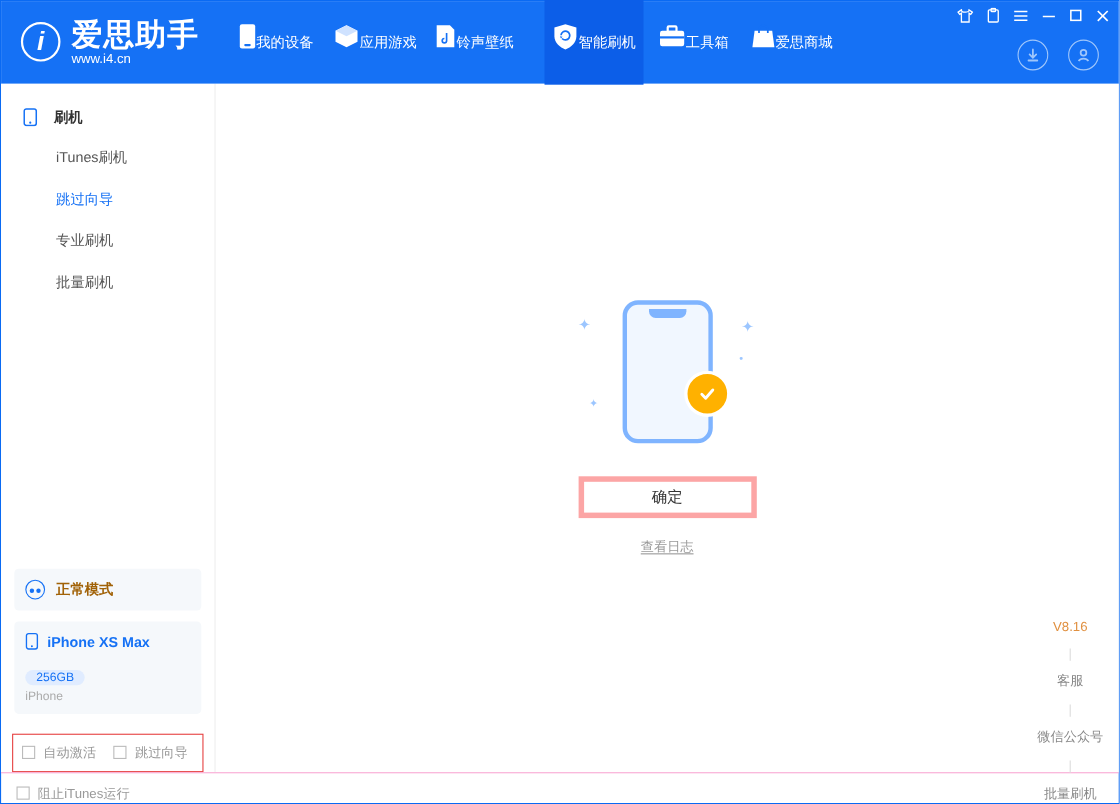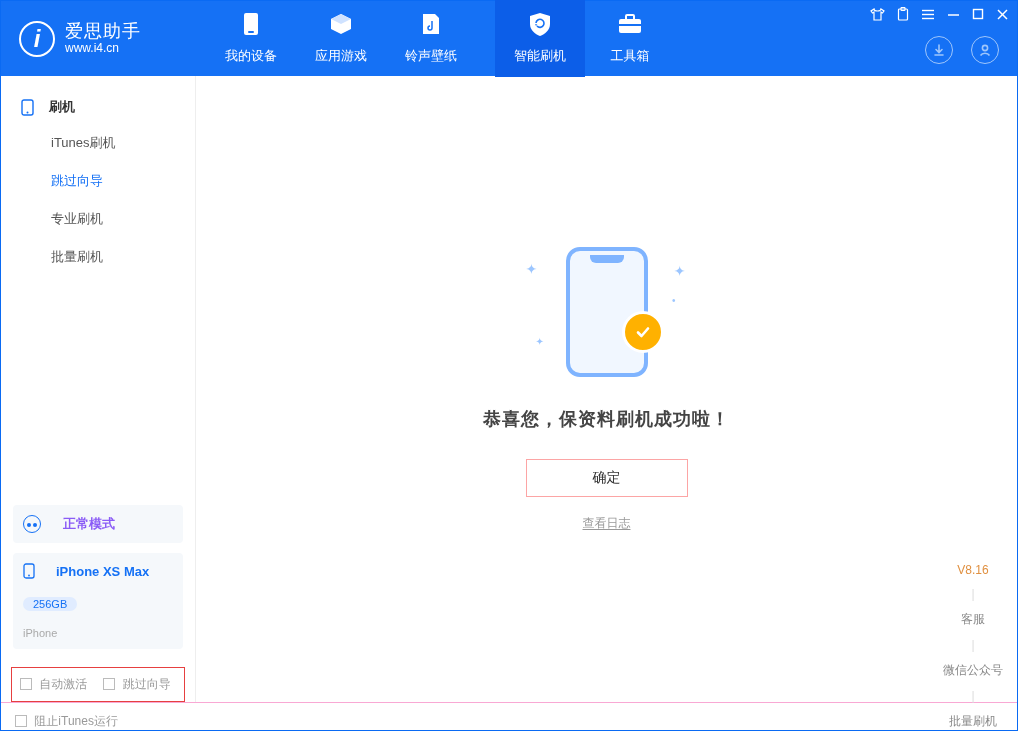--- a/index.html
+++ b/index.html
@@ -15,25 +15,25 @@
 .logo {
   width: 205px; display: flex; align-items: center; padding-left: 18px;
 }
 .logo-mark {
   width: 36px; height: 36px; border: 2.5px solid #fff; border-radius: 50%;
   display: flex; align-items: center; justify-content: center;
   font-weight: bold; font-size: 24px; margin-right: 10px;
   font-style: italic;
 }
 .logo-text { line-height: 1.1; }
-.logo-text .cn { font-size: 18px; font-weight: 400; letter-spacing: 1px; }
+.logo-text .cn { font-size: 28px; font-weight: 700; letter-spacing: 1px; }
 .logo-text .en { font-size: 12px; }
 .main-tabs { display: flex; }
 .main-tab {
-  width: 90px; height: 77px; display: flex; flex-direction: column;
+  width: 90px; height: 77px; display: flex; flex-direction: row;
   align-items: center; justify-content: center; font-size: 13px;
   cursor: pointer; color: #fff;
 }
 .main-tab.active { background: #0c5ee8; margin-left: 19px; }
 .main-tab svg, .main-tab .iconbox { height: 28px; margin-bottom: 6px; display:flex; align-items:center; justify-content:center; }
 .win-controls {
   position: absolute; right: 8px; top: 6px; display: flex; gap: 12px;
   align-items: center; color: #fff; font-size: 15px;
 }
 .win-controls span { cursor: pointer; display:inline-flex; align-items:center; }
@@ -44,50 +44,50 @@
   width: 28px; height: 28px; border: 1.8px solid #9fc6fb; border-radius: 50%;
   display: flex; align-items: center; justify-content: center; cursor: pointer;
 }
 .body { flex: 1; display: flex; background: #fff; min-height: 0; }
 .sidebar {
   width: 195px; border-right: 1px solid #eee; display: flex; flex-direction: column;
   font-size: 13px; color: #555;
 }
 .side-group { padding-top: 16px; }
 .side-group-title {
-  display: flex; align-items: flex-end; font-weight: bold; color: #333;
+  display: flex; align-items: flex-start; font-weight: bold; color: #333;
   padding: 6px 18px 8px 20px;
 }
 .side-group-title .gicon { width: 18px; margin-right: 10px; display:inline-flex; }
 .side-item {
   padding: 10px 0 10px 50px; cursor: pointer; color: #555;
 }
 .side-item.active { color: #1571f5; }
 .side-spacer { flex: 1; }
 .device-cards { padding: 10px 12px 0 12px; }
 .card {
   background: #f5f8fb; border-radius: 4px; padding: 10px 10px; margin-bottom: 10px;
 }
-.card.mode { display: flex; align-items: flex-start; color: #8b5cf6; font-weight: bold; font-size: 13px; gap: 12px; }
+.card.mode { display: flex; align-items: flex-start; color: #a16207; font-weight: bold; font-size: 13px; }
 .mode-icon {
   width: 18px; height: 18px; border: 1.5px solid #1571f5; border-radius: 50%;
   margin-right: 10px; position: relative;
 }
 .mode-icon::before, .mode-icon::after {
   content: ""; position: absolute; width: 4px; height: 4px; background: #1571f5;
   border-radius: 50%;
 }
 .mode-icon::before { left: 3px; top: 7px; }
 .mode-icon::after { right: 3px; top: 7px; }
-.device-name { color: #1571f5; font-weight: bold; font-size: 13px; display:flex; align-items:center;gap:13px; }
+.device-name { color: #1571f5; font-weight: bold; font-size: 13px; display:flex; align-items:center; }
 .storage-badge {
   display: inline-block; background: #e0ecff; color: #1571f5; border-radius: 10px;
   font-size: 11px; padding: 1px 10px; margin-top: 18px;
 }
-.device-type { color: #aaa; font-size: 11px; margin-top: 16px; }
+.device-type { color: #aaa; font-size: 11px; margin-top: 4px; }
 .highlighted-options {
   border: 1.5px solid #e64040; padding: 8px 8px; margin: 8px 10px 0 10px;
   display: flex; align-items: center; gap: 16px; color: #999; font-size: 12px;
 }
 .checkboxish {
   width: 12px; height: 12px; border: 1px solid #bbb; display: inline-block;
   margin-right: 4px; vertical-align: -2px;
 }
 .content {
   flex: 1; display: flex; flex-direction: column; align-items: center; justify-content: center;
@@ -104,21 +104,21 @@
 .badge-check {
   position: absolute; right: 38px; bottom: 24px; width: 42px; height: 42px;
   background: #ffb100; border-radius: 50%; border:3px solid #fff;
   display: flex; align-items: center; justify-content: center;
 }
 .sparkle { position:absolute; font-size:14px; color:#9cc6ff; }
 .sp1 { left:14px; top:14px; } .sp2 { right:16px; top:16px; }
 .sp3 { left:24px; bottom:30px; font-size:10px; } .sp4 { right:26px; top:48px; font-size:10px; }
 .success-text { font-size: 18px; color: #444; font-weight: 600; margin-bottom: 28px; letter-spacing:1px;}
 .ok-button {
-  width: 162px; height: 38px; border: 1px solid #fca5a5; background: #fff;
+  width: 162px; height: 38px; border: 5px solid #fca5a5; background: #fff;
   font-size: 14px; color: #333; cursor: pointer; margin-bottom: 18px;
 }
 .view-log { font-size: 12px; color: #999; cursor: pointer; text-decoration: underline; text-underline-offset:2px;}
 .footer {
   height: 28px; border-top: 1px solid #f9a8d4; display: flex; align-items: flex-end;
   font-size: 12px; color: #999; padding: 0 14px;
 }
 .footer .fb-left { display: flex; align-items: center; }
 .footer .fb-right { margin-left: auto; display: flex; align-items: center; gap: 10px; flex-direction: column; }
 .divider { color: #ddd; }
@@ -179,20 +179,29 @@
       </div>
       <div class="main-tab">
         <span class="iconbox">
           <svg width="26" height="22" viewBox="0 0 26 22">
               <rect x="2" y="6" width="22" height="14" rx="2" fill="#fff"></rect>
               <rect x="9" y="2" width="8" height="5" rx="1" fill="none" stroke="#fff" stroke-width="2"></rect>
               <rect x="2" y="11" width="22" height="2" fill="#1571f5"></rect>
             </svg>
         </span>
         <span>工具箱</span>
+      </div>
+      <div class="main-tab">
+        <span class="iconbox">
+          <svg width="22" height="24" viewBox="0 0 22 24">
+              <path d="M3 7 H19 L21 22 H1 Z" fill="#fff"></path>
+              <path d="M7 9 V6 a4 4 0 0 1 8 0 V9" stroke="#1571f5" stroke-width="1.6" fill="none"></path>
+            </svg>
+        </span>
+        <span>爱思商城</span>
       </div>
     </div>
 
     <div class="win-controls">
       <span>
           <svg width="15" height="13" viewBox="0 0 15 13">
             <path d="M4 1 L1 3 L2.5 5 L4 4 V12 H11 V4 L12.5 5 L14 3 L11 1 C11 2.2 9.5 3 7.5 3 C5.5 3 4 2.2 4 1 Z" fill="none" stroke="#fff" stroke-width="1.2"></path>
           </svg>
         </span>
       <span>
@@ -303,21 +312,20 @@
         <span class="sparkle sp4">•</span>
         <div class="phone">
           <div class="phone-notch"></div>
         </div>
         <div class="badge-check">
           <svg width="20" height="20" viewBox="0 0 20 20">
               <path d="M5 10.5 L8.5 14 L15 6.5" stroke="#fff" stroke-width="2.6" fill="none" stroke-linecap="round" stroke-linejoin="round"></path>
             </svg>
         </div>
       </div>
-      <div class="success-text">恭喜您，保资料刷机成功啦！</div>
       <button class="ok-button">确定</button>
       <a class="view-log">查看日志</a>
     </div>
   </div>
 
   <div class="footer">
     <div class="fb-left">
       <label>
         <span class="checkboxish"></span>
         <span>阻止iTunes运行</span>

